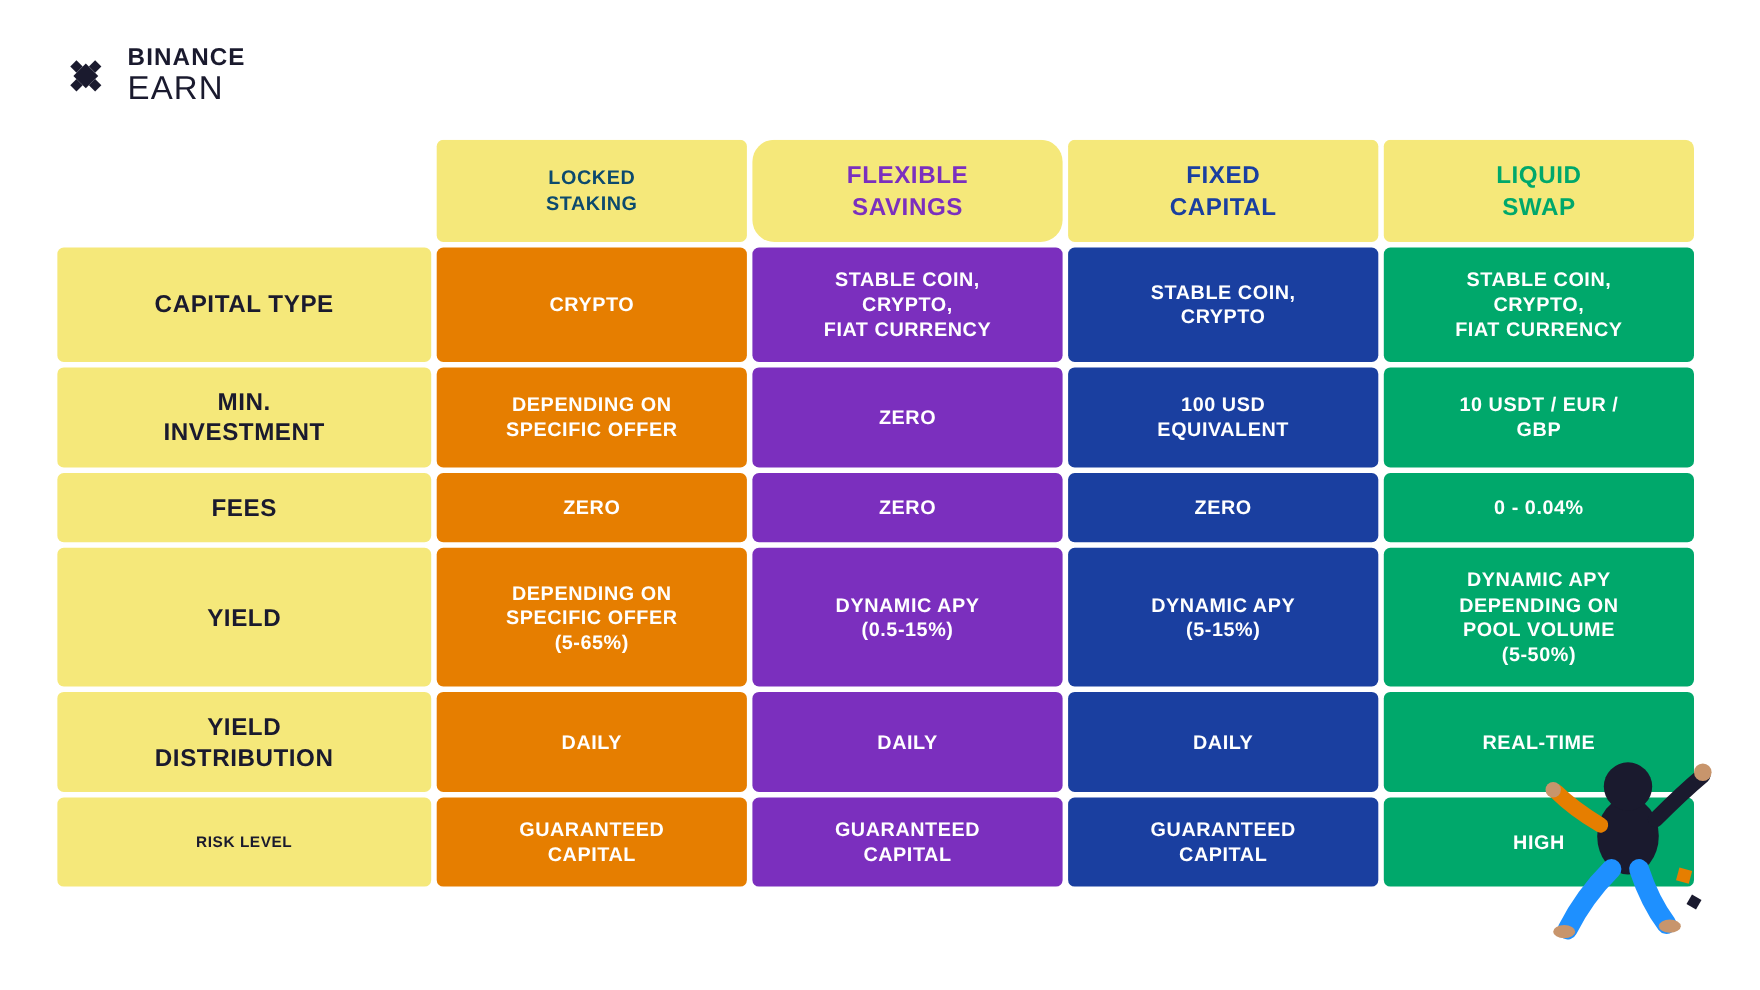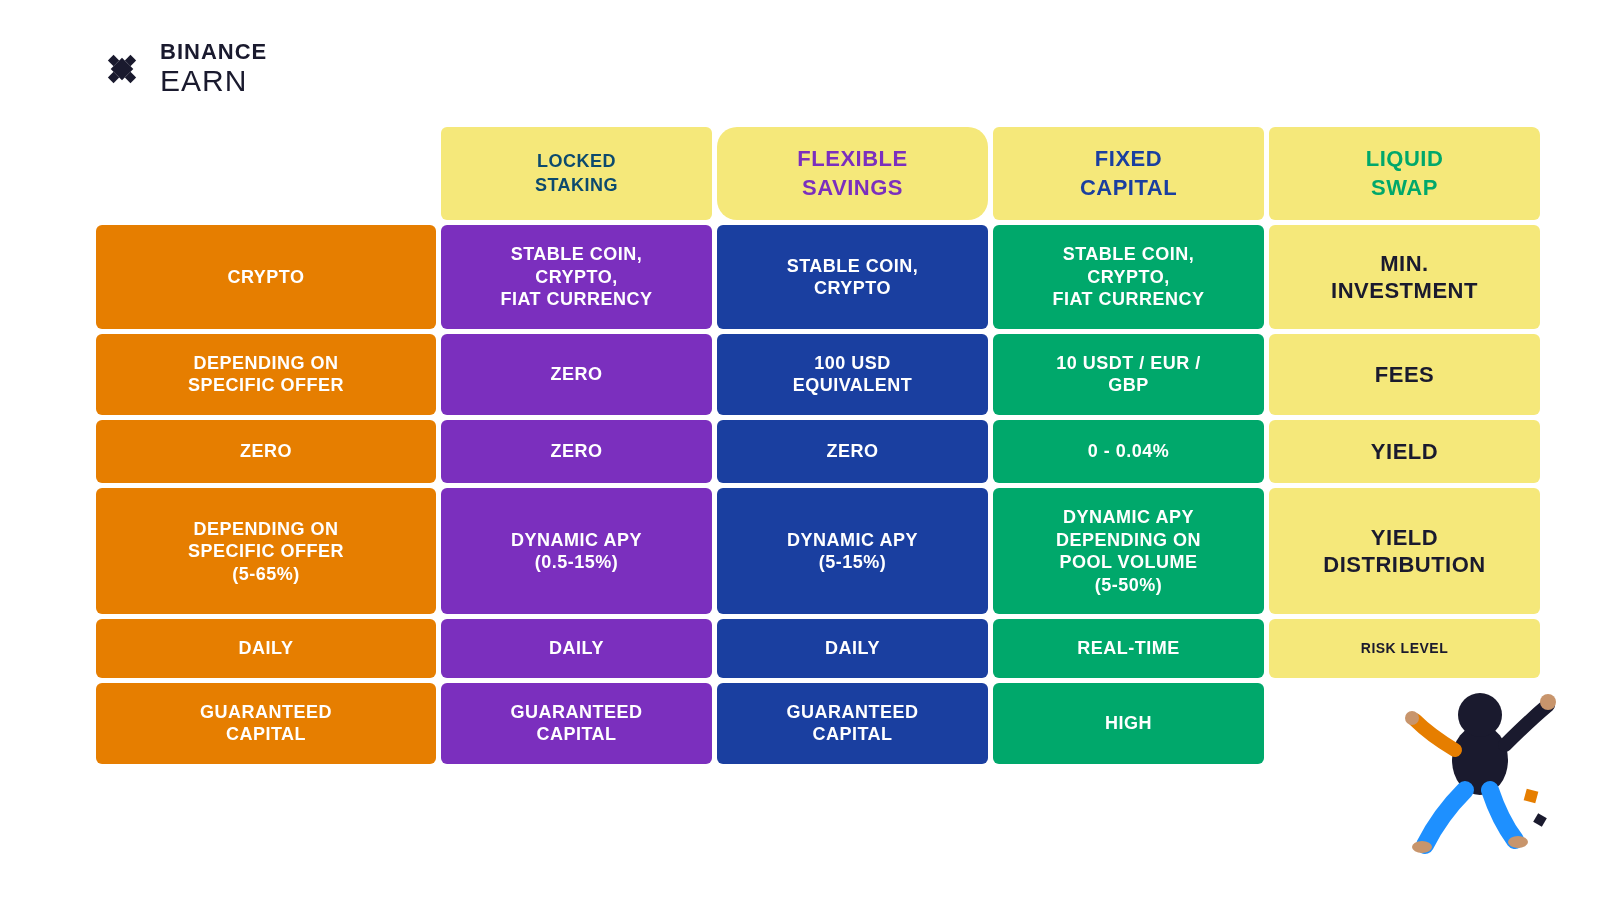--- a/index.html
+++ b/index.html
@@ -10,21 +10,21 @@
       font-family: 'Arial Black', 'Arial', sans-serif;
       overflow: hidden;
     }
     .page {
       width: 1600px;
       height: 900px;
       background: #fff;
       position: relative;
       display: flex;
       flex-direction: column;
-      padding: 40px 60px 40px 96px;
+      padding: 40px 60px 40px 52px;
     }
     .header {
       display: flex;
       align-items: center;
       margin-bottom: 30px;
     }
     .logo {
       display: flex;
       align-items: center;
       gap: 12px;
@@ -134,20 +134,21 @@
     <div class="table" id="main-table">
     <div class="cell cell-header-empty"></div>
         <div class="cell" style="background: rgb(245, 232, 122); color: #0c4a6e; font-size: 18px; font-weight: 900; white-space: pre-line; line-height: 1.3;">LOCKED
 STAKING</div>
         <div class="cell" style="background: rgb(245, 232, 122); color: rgb(123, 47, 190); font-size: 22px; font-weight: 900; white-space: pre-line; line-height: 1.3; border-radius: 20px;">FLEXIBLE
 SAVINGS</div>
         <div class="cell" style="background: rgb(245, 232, 122); color: rgb(26, 63, 160); font-size: 22px; font-weight: 900; white-space: pre-line; line-height: 1.3;">FIXED
 CAPITAL</div>
         <div class="cell" style="background: rgb(245, 232, 122); color: rgb(0, 168, 107); font-size: 22px; font-weight: 900; white-space: pre-line; line-height: 1.3;">LIQUID
 SWAP</div>
+        <div class="cell cell-row-label" style="font-size: 22px; white-space: pre-line;">CAPITAL TYPE</div>
         <div class="cell cell-orange" style="white-space: pre-line; font-size: 18px;">CRYPTO</div>
         <div class="cell cell-purple" style="white-space: pre-line; font-size: 18px;">STABLE COIN,
 CRYPTO,
 FIAT CURRENCY</div>
         <div class="cell cell-blue" style="white-space: pre-line; font-size: 18px;">STABLE COIN,
 CRYPTO</div>
         <div class="cell cell-green" style="white-space: pre-line; font-size: 18px;">STABLE COIN,
 CRYPTO,
 FIAT CURRENCY</div>
         <div class="cell cell-row-label" style="font-size: 22px; white-space: pre-line;">MIN.

